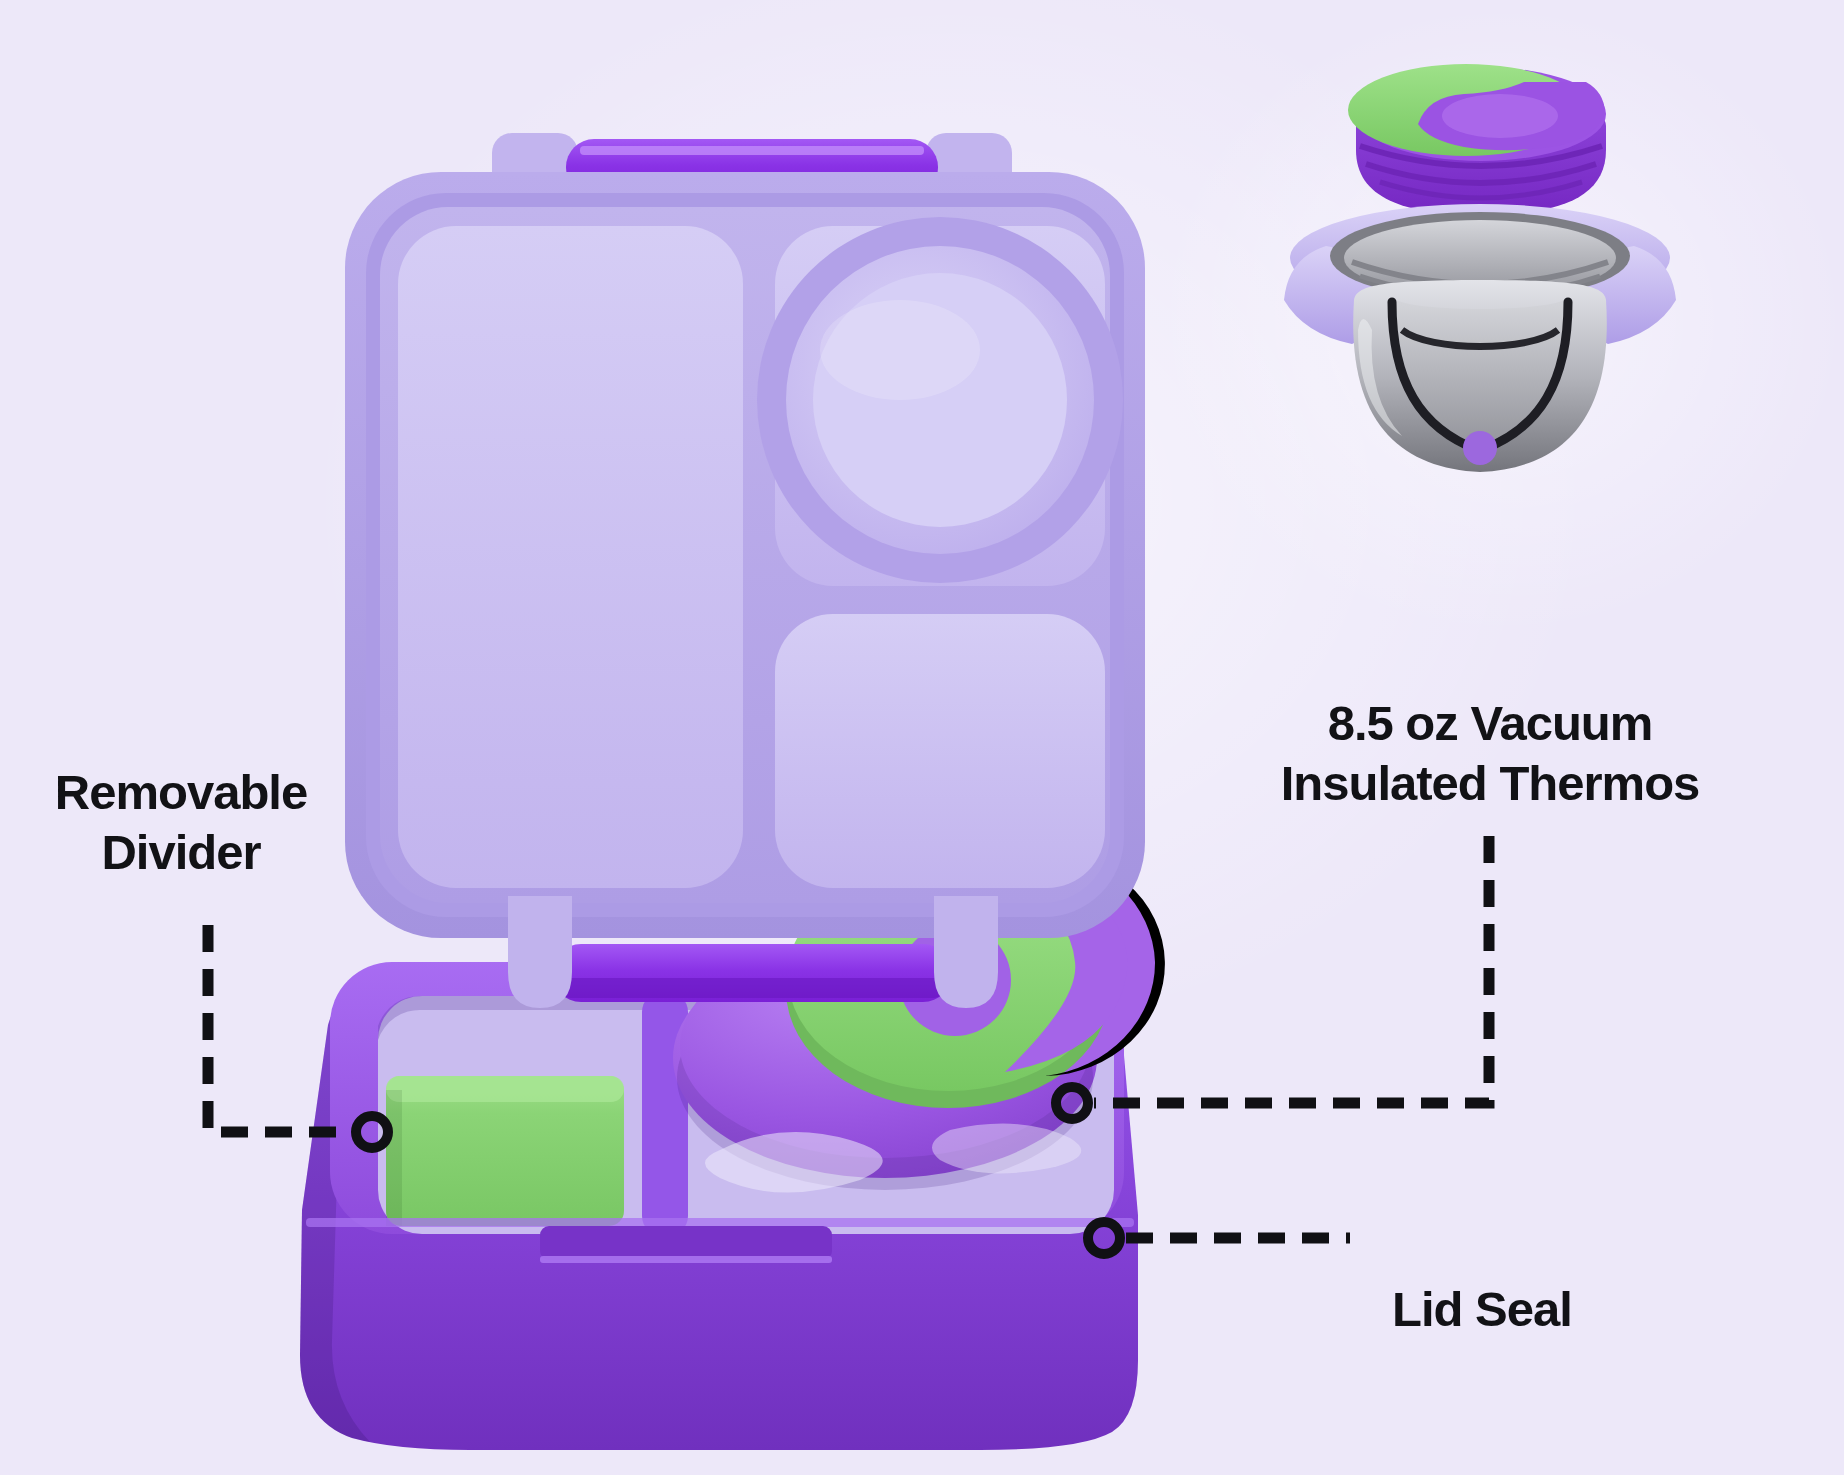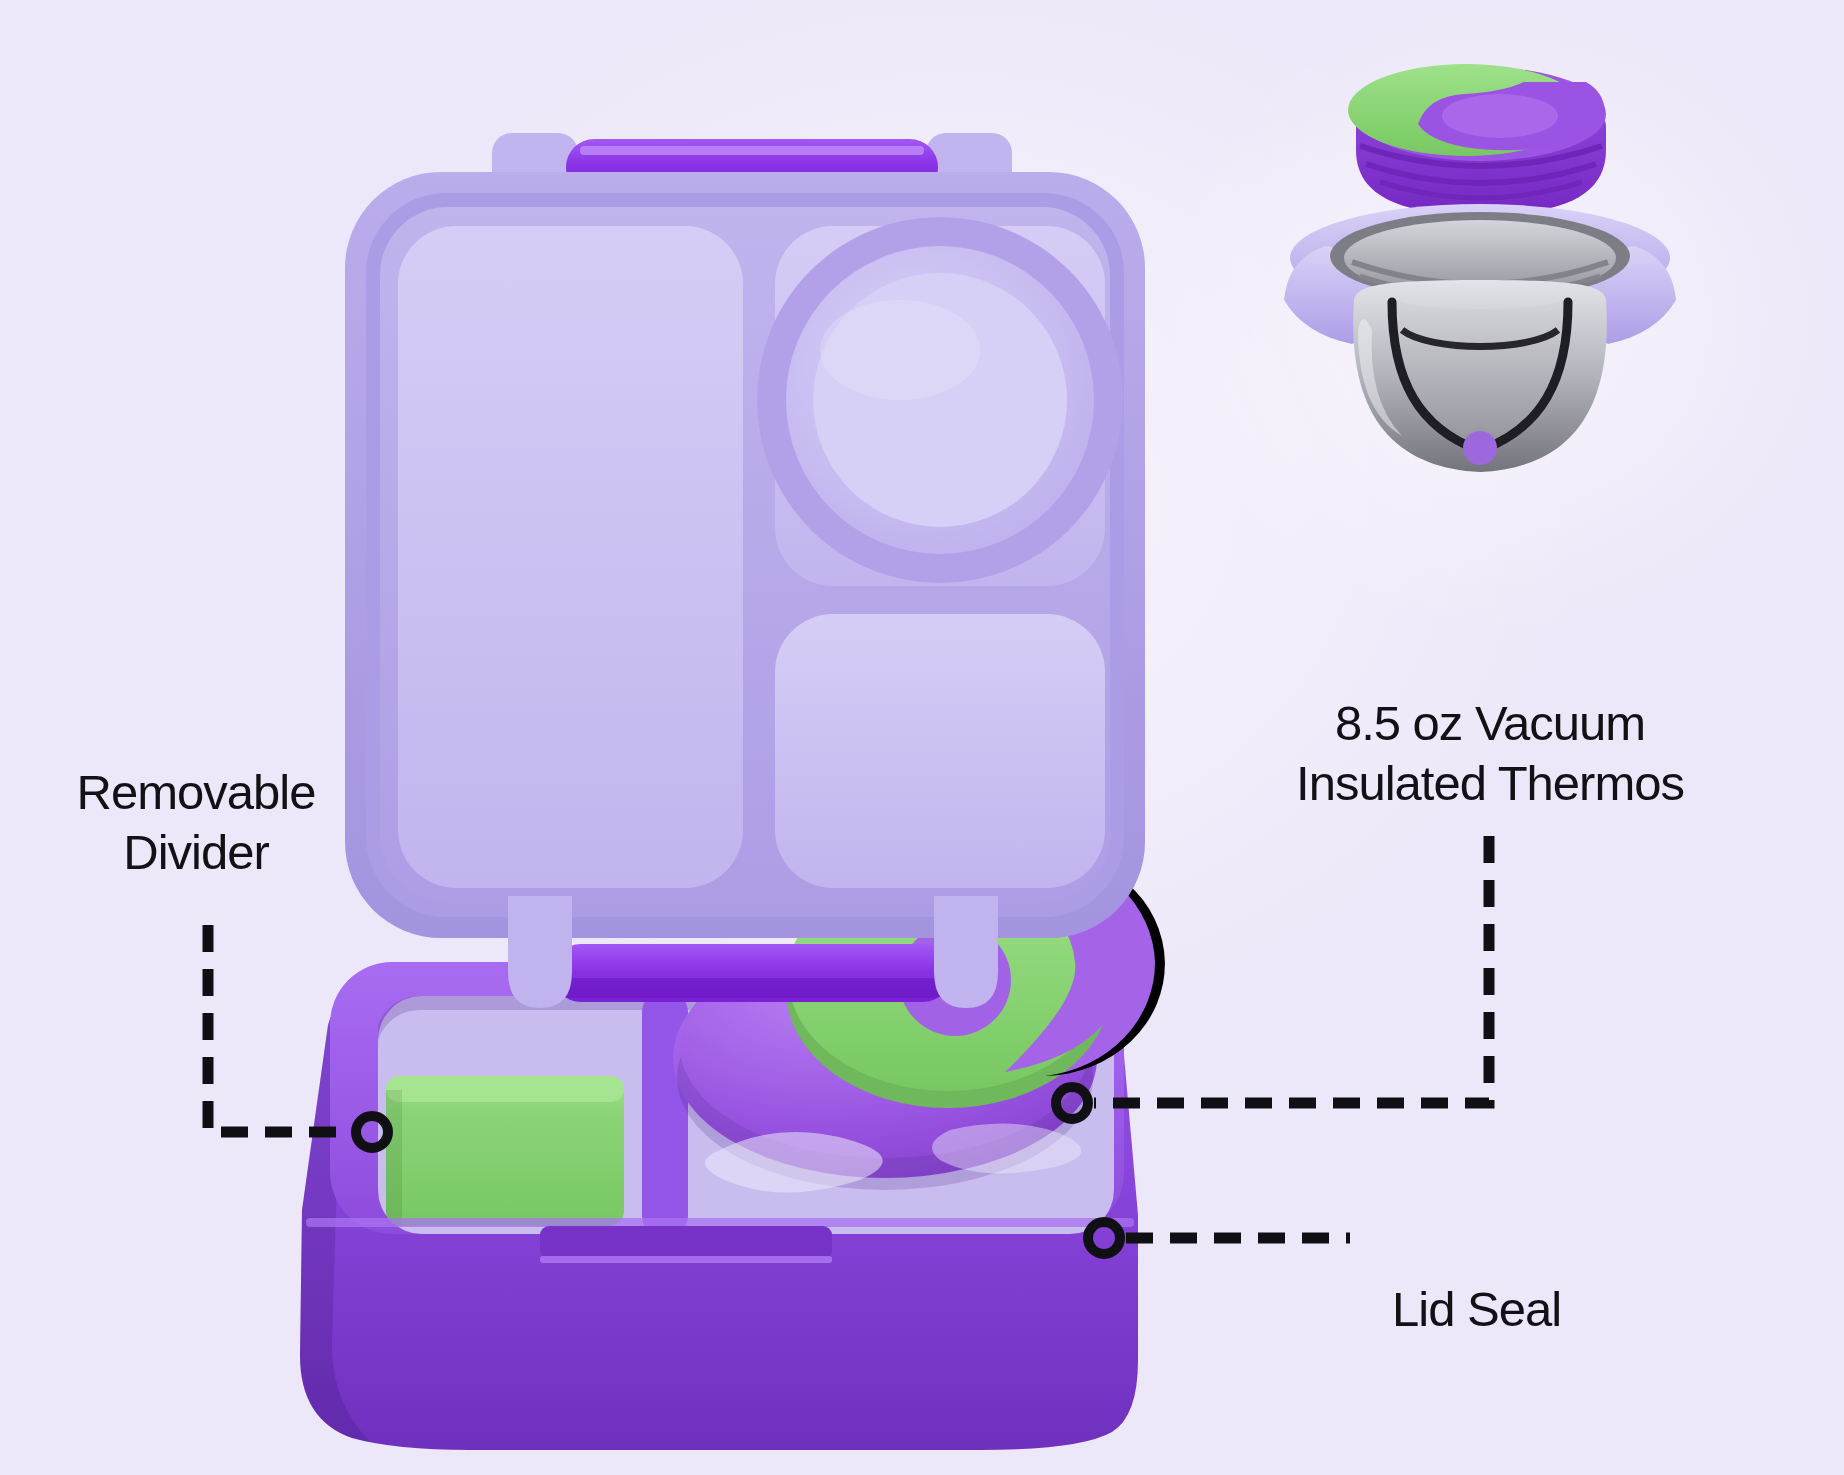--- a/index.html
+++ b/index.html
@@ -8,24 +8,24 @@
     background:#EDE8F9;
     font-family:"Liberation Sans",sans-serif;
   }
   .glow{position:absolute;pointer-events:none;}
   #glow-main{left:300px;top:-50px;width:1300px;height:1100px;
     background:radial-gradient(closest-side,rgba(255,255,255,.55),rgba(255,255,255,0));}
   #glow-products{left:1150px;top:0px;width:700px;height:640px;
     background:radial-gradient(closest-side,rgba(255,255,255,.5),rgba(255,255,255,0));}
   svg.scene{position:absolute;left:0;top:0;}
   .label{
-    position:absolute;font-weight:400;font-size:49px;line-height:1.22;
+    position:absolute;font-weight:700;font-size:49px;line-height:1.22;
     letter-spacing:-1px;color:#121216;white-space:pre-line;
   }
-  #label-divider{left:31px;top:763px;width:330px;text-align:center;}
+  #label-divider{left:16px;top:763px;width:330px;text-align:center;}
   #label-thermos{left:1260px;top:694px;width:460px;text-align:center;}
   #label-lidseal{left:1392px;top:1280px;}
 </style>
 </head>
 <body style="background: rgb(237, 232, 249);">
 
 <div class="canvas">
 
   <div class="glow" id="glow-main"></div>
   <div class="glow" id="glow-products"></div>

